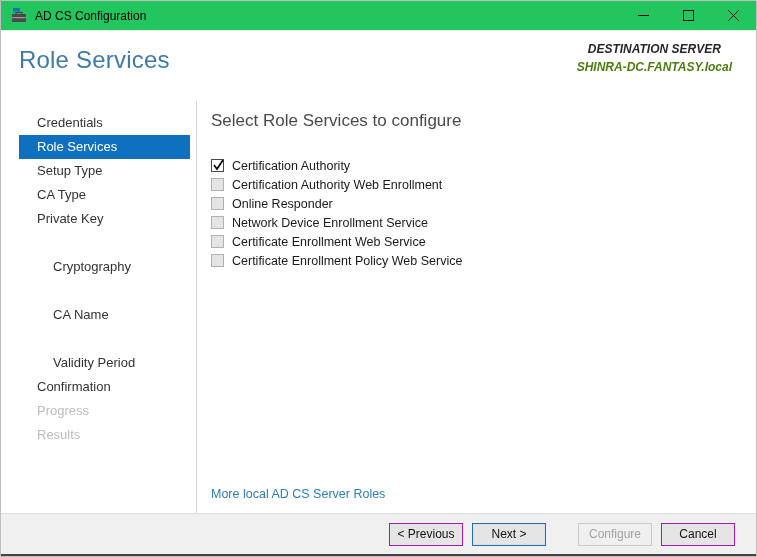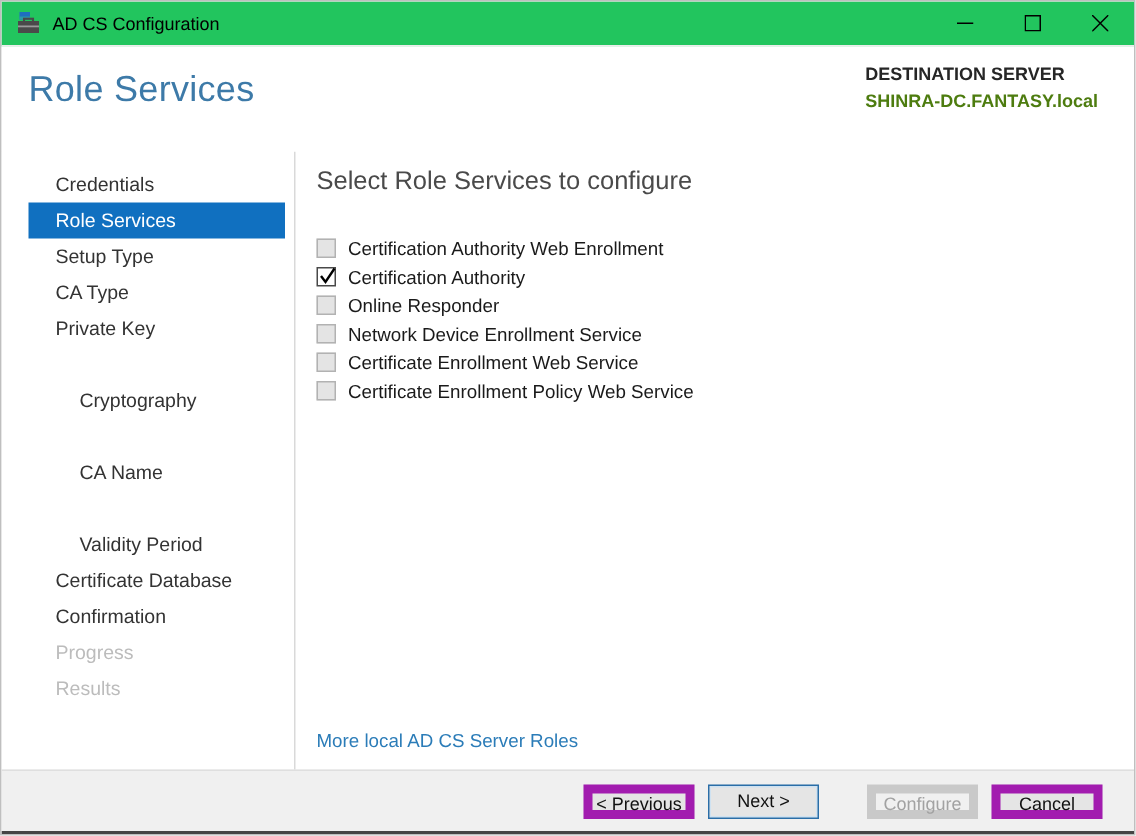--- a/index.html
+++ b/index.html
@@ -21,21 +21,21 @@
   .win-controls { margin-left:auto; display:flex; height:100%; }
   .win-btn { width:45px; height:100%; display:flex; align-items:center; justify-content:center; cursor:default; }
   .win-btn svg { display:block; }
 
   
   .header { height:70px; position:relative; background:#fff; }
   .page-title {
     position:absolute; left:18px; top:15px;
     font-size:24px; font-weight:300; color:#3d7aa8; letter-spacing:0.2px;
   }
-  .dest-block { position:absolute; right:24px; top:9px; text-align:left; }
+  .dest-block { position:absolute; right:24px; top:9px; text-align:center;font-style:italic; }
   .dest-label { font-size:12px; font-weight:bold; color:#262626; line-height:18px; }
   .dest-server { font-size:12px; font-weight:bold; color:#4d7c0f; line-height:18px; }
 
   
   .content { display:flex; height:412px; background:#fff; }
 
   .sidebar { width:196px; flex:0 0 auto; border-right:1px solid #d9d9d9; padding-top:10px; }
   .nav-item {
     height:24px; line-height:24px; padding-left:36px;
     font-size:13px; color:#333; cursor:default; white-space:nowrap;
@@ -65,21 +65,21 @@
     font-size:12.5px; color:#2b7cb8; cursor:pointer; width:max-content;
   }
 
   
   .footer {
     height:41px; background:#f0f0f0; border-top:1px solid #dfdfdf;
     display:flex; align-items:center; justify-content:flex-end; padding-right:21px;
   }
   .btn {
     width:74px; height:23px; font-size:12px; color:#111;
-    background:#e5e5e5; border:6px solid #a21caf;
+    background:#e5e5e5; border:1px solid #a21caf;
     font-family:"Liberation Sans","DejaVu Sans",sans-serif; cursor:default;
   }
   .btn + .btn { margin-left:9px; }
   .btn.default { border:1px solid #2a6ea8; box-shadow:inset 0 0 0 1px #cfe2f1; }
   .btn.disabled { background:#f0f0f0; border-color:#c9c9c9; color:#a2a2a2; }
   .btn.gap-left { margin-left:32px; }
 
   .bottom-strip { height:4px; background:#454545; }
 </style>
 </head>
@@ -128,40 +128,39 @@
 
     <div class="sidebar">
       <div class="nav-item">Credentials</div>
       <div class="nav-item active">Role Services</div>
       <div class="nav-item">Setup Type</div>
       <div class="nav-item">CA Type</div>
       <div class="nav-item">Private Key</div>
       <div class="nav-item indent">Cryptography</div>
       <div class="nav-item indent">CA Name</div>
       <div class="nav-item indent">Validity Period</div>
-      <div class="nav-item">Certificate Database</div>
       <div class="nav-item">Confirmation</div>
       <div class="nav-item disabled">Progress</div>
       <div class="nav-item disabled">Results</div>
     </div>
 
     <div class="main">
       <div class="section-title">Select Role Services to configure</div>
 
-      <div class="svc-row">
-        <span class="checkbox"></span>
-        <span class="svc-label">Certification Authority Web Enrollment</span>
-      </div>
       <div class="svc-row checked">
         <span class="checkbox">
             <svg width="15" height="17" viewBox="0 0 15 17">
               <path d="M3 8 L6 12 L12 3" fill="none" stroke="#000" stroke-width="1.6"></path>
             </svg>
           </span>
         <span class="svc-label">Certification Authority</span>
+      </div>
+      <div class="svc-row">
+        <span class="checkbox"></span>
+        <span class="svc-label">Certification Authority Web Enrollment</span>
       </div>
       <div class="svc-row">
         <span class="checkbox"></span>
         <span class="svc-label">Online Responder</span>
       </div>
       <div class="svc-row">
         <span class="checkbox"></span>
         <span class="svc-label">Network Device Enrollment Service</span>
       </div>
       <div class="svc-row">

